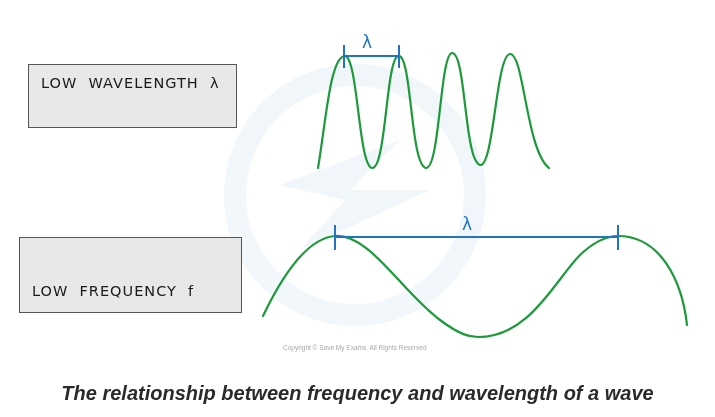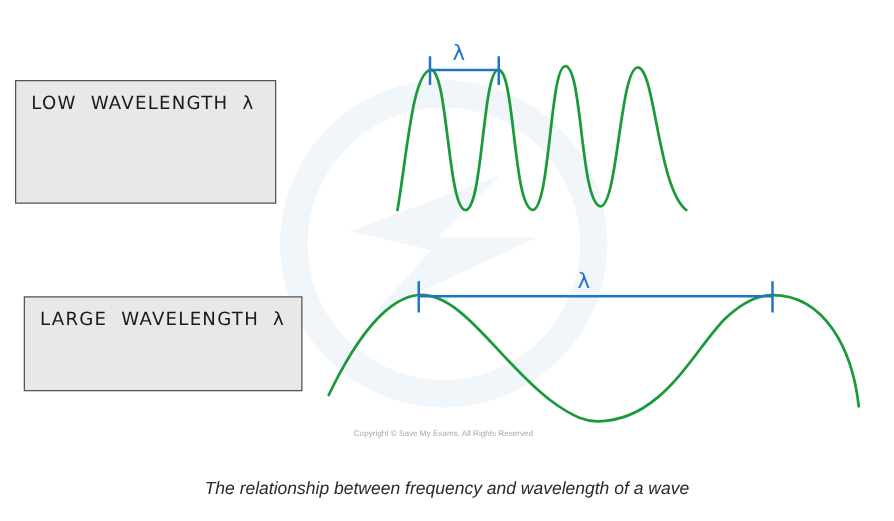--- a/index.html
+++ b/index.html
@@ -2,27 +2,27 @@
 <html><head>
 <meta charset="utf-8">
 <style>
   html, body { margin:0; padding:0; background:#ffffff; }
   body { width:715px; height:417px; position:relative; overflow:hidden; font-family:"DejaVu Sans", sans-serif; }
   .label-box {
     position:absolute; background:#e8e8e8; border:1.2px solid #555;
     box-sizing:border-box; color:#1a1a1a;
   }
   .label-line { position:absolute; left:12px; font-size:14.5px; letter-spacing:1px; white-space:pre; }
-  #box1 { left:12px; top:64px; width:209px; height:99px; }
+  #box1 { left:28px; top:64px; width:209px; height:64px; }
   #box1 .l1 { top:10px; } #box1 .l2 { top:46px; }
   #box2 { left:19px; top:237px; width:223px; height:76px; }
   #box2 .l1 { top:10px; } #box2 .l2 { top:45px; }
   svg.waves { position:absolute; left:0; top:0; }
   .copyright { position:absolute; left:283px; top:344px; font-size:6.5px; color:#a8a8a8; font-family:"Liberation Sans", sans-serif; }
-  .caption { position:absolute; left:0; width:715px; top:382px; text-align:center; font-size:14px; font-style:italic; font-weight:normal; color:#2a2a2a; font-family:"Liberation Sans", sans-serif; }
+  .caption { position:absolute; left:0; width:715px; top:382px; text-align:center; font-size:20px; font-style:italic; font-weight:bold; color:#2a2a2a; font-family:"Liberation Sans", sans-serif; }
   .lambda-text { font-family:"DejaVu Sans", sans-serif; }
 </style>
 </head>
 <body>
 
 <svg class="waves" width="715" height="417" viewBox="0 0 715 417">
 
   <g opacity="0.06">
     <circle cx="355" cy="195" r="120" fill="none" stroke="#1f74c4" stroke-width="22"></circle>
     <path d="M280 185 L400 140 L350 190 L430 190 L300 250 L345 200 Z" fill="#1f74c4"></path>
@@ -51,17 +51,17 @@
     <line x1="335" y1="237" x2="618" y2="237"></line>
   </g>
   <text class="lambda-text" x="462" y="230" font-size="17" fill="#1f74c4">λ</text>
 </svg>
 
 <div id="box1" class="label-box">
   <span class="label-line l1">LOW  WAVELENGTH  λ</span>
 </div>
 
 <div id="box2" class="label-box">
-  <span class="label-line l1">LARGE  WAVELENGTH  λ</span>
+  <span class="label-line l2">LOW  FREQUENCY  f</span>
 </div>
 
 <div class="copyright">Copyright © Save My Exams. All Rights Reserved</div>
 <div class="caption">The relationship between frequency and wavelength of a wave</div>
 
 </body></html>

